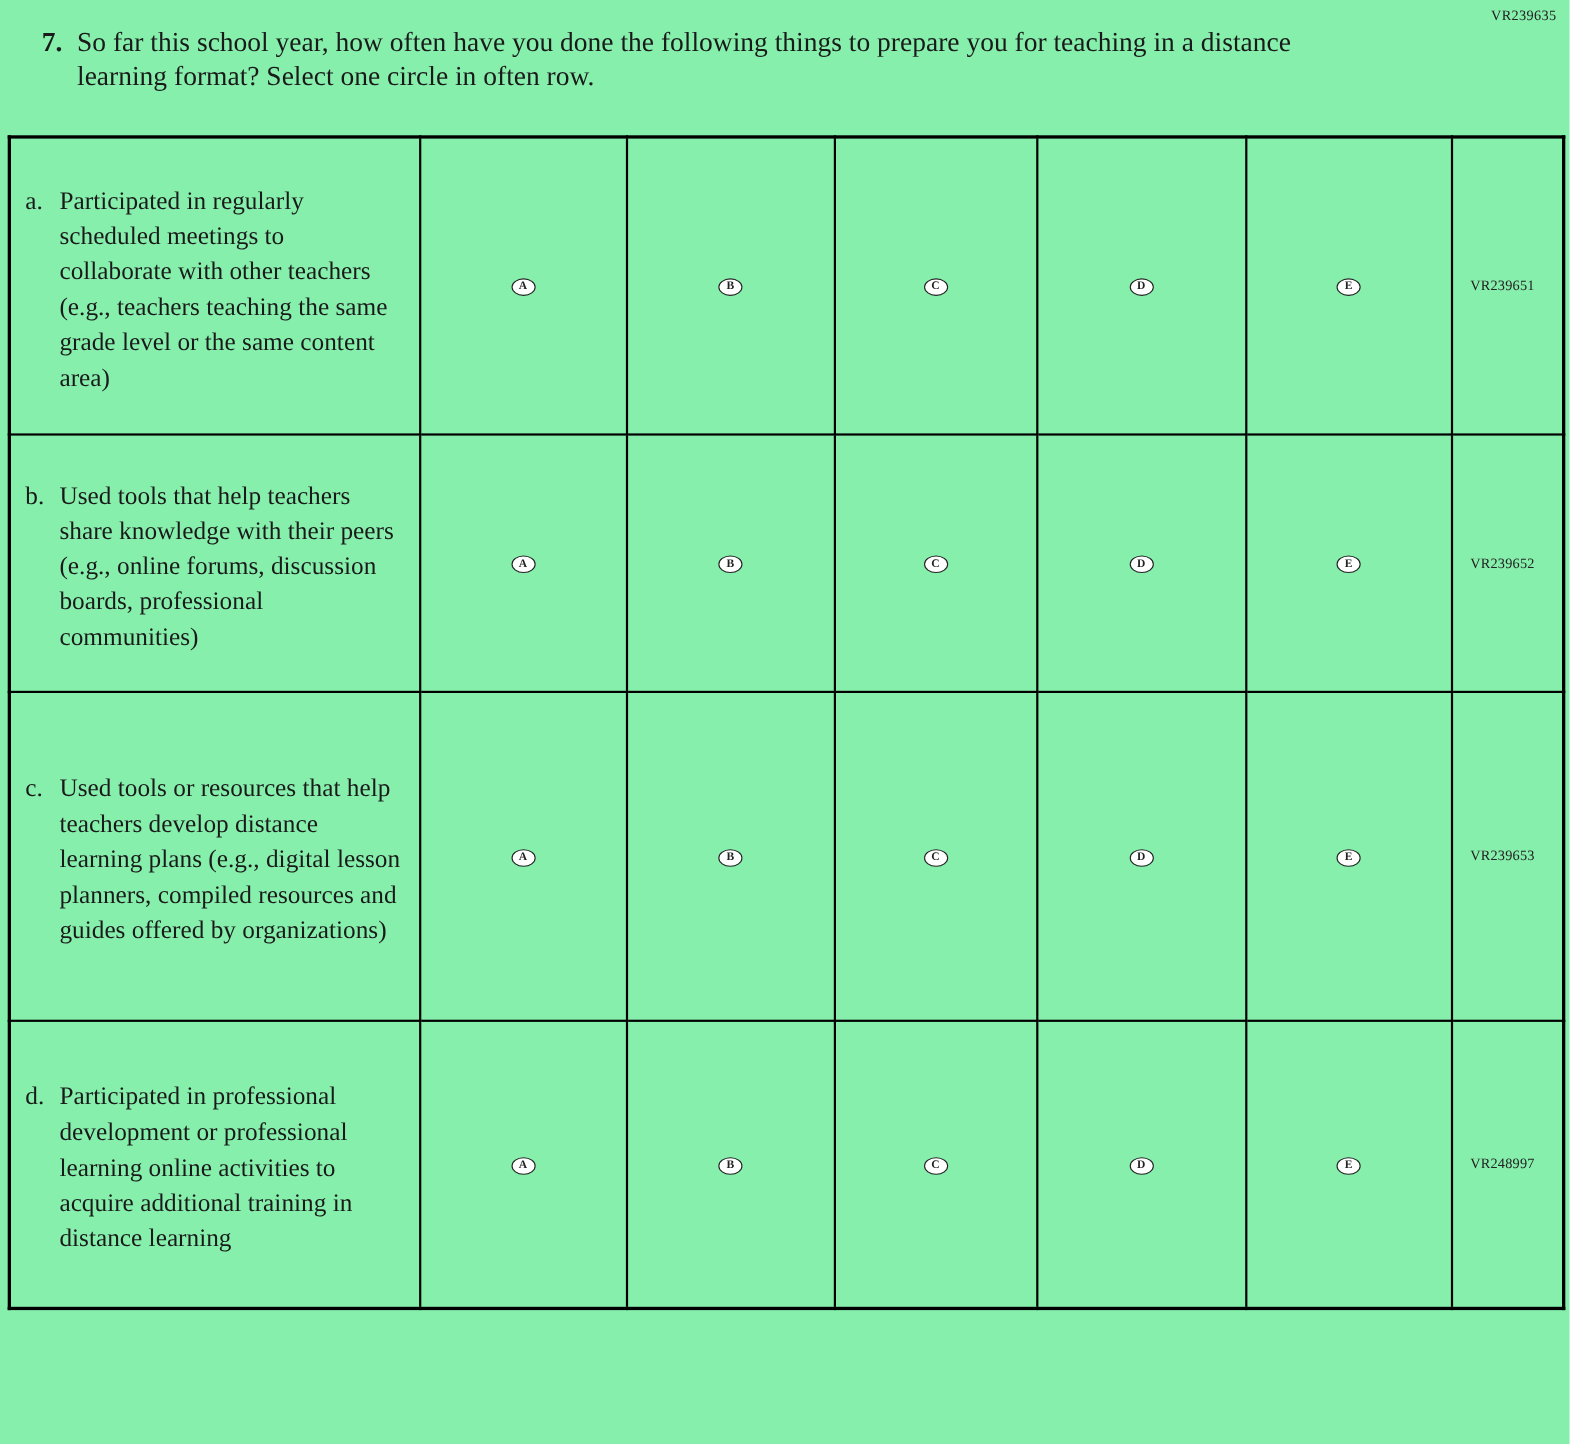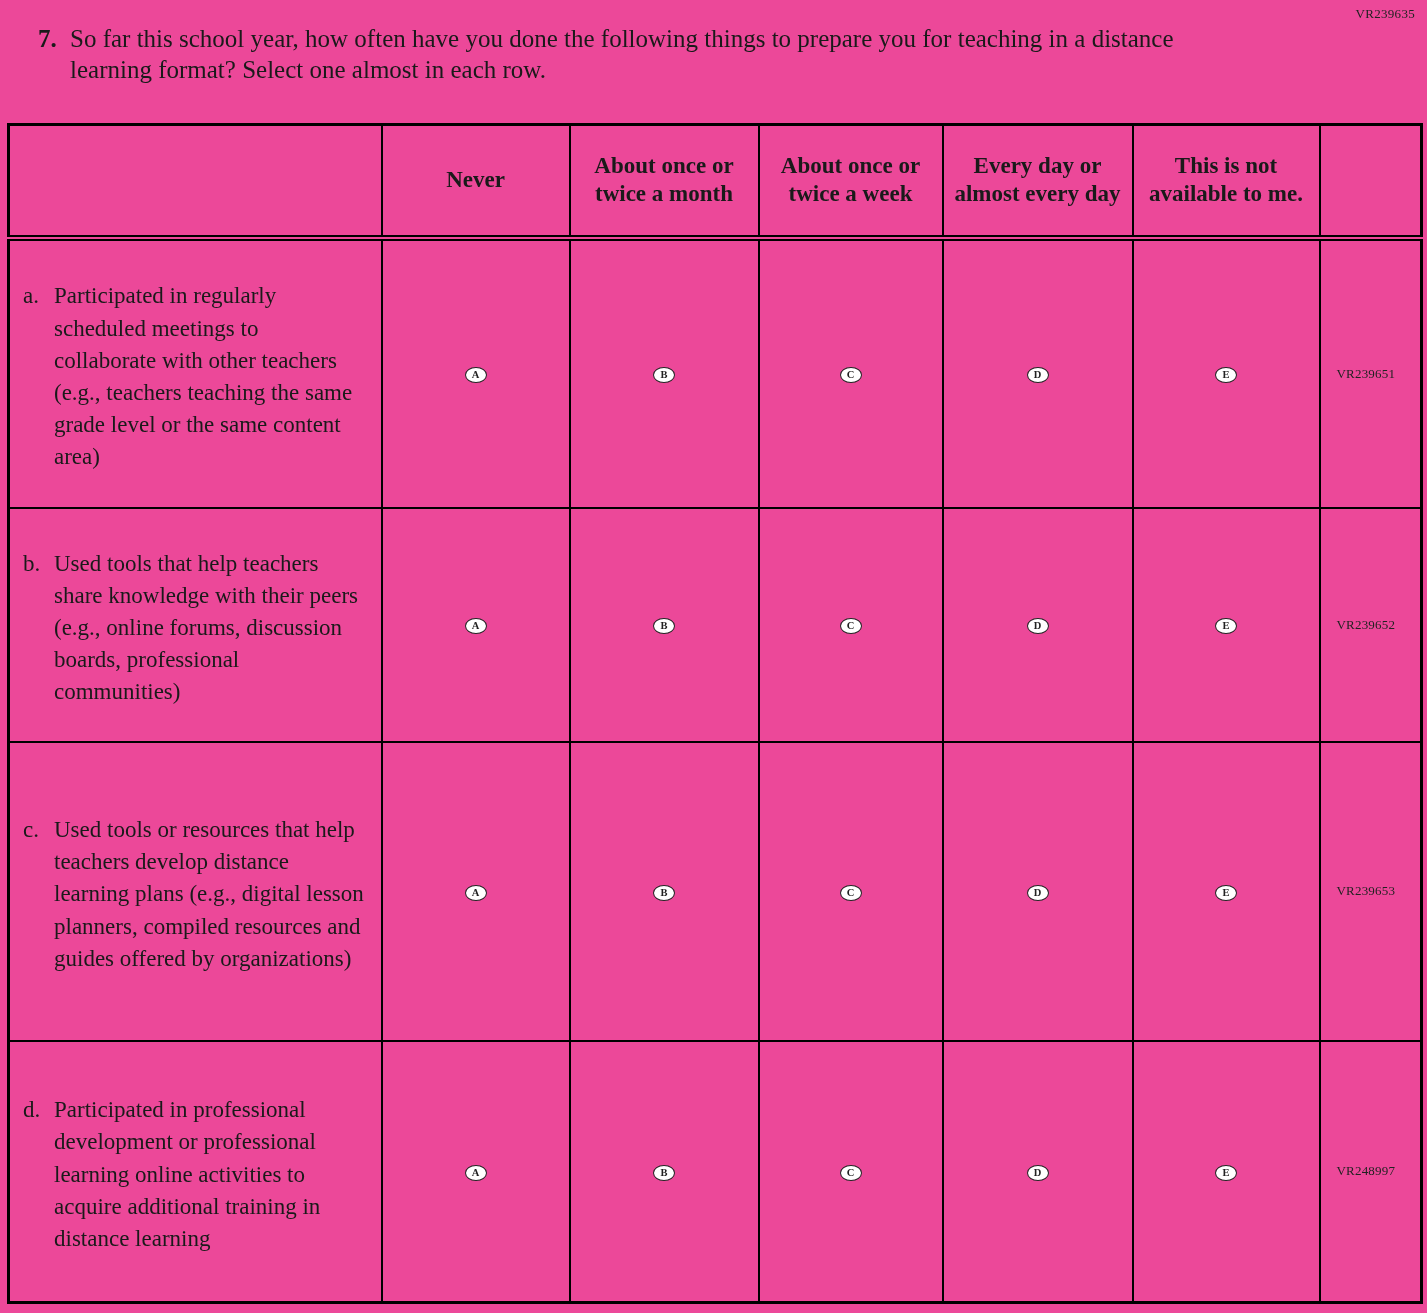--- a/index.html
+++ b/index.html
@@ -5,21 +5,21 @@
   * { margin: 0; padding: 0; box-sizing: border-box; }
   html, body {
     background: #ffffff;
     font-family: "Liberation Serif", "DejaVu Serif", serif;
     color: #1a1a1a;
   }
   .page {
     position: relative;
     width: 1427px;
     height: 1313px;
-    background: #ec4899;
+    background: #86efac;
     overflow: hidden;
   }
   .top-code {
     position: absolute;
     top: 6px;
     right: 12px;
     font-size: 13px;
     letter-spacing: 0.3px;
     color: #222;
   }
@@ -113,44 +113,35 @@
 </style>
 </head>
 <body>
 
 <div class="page">
 
   <div class="top-code">VR239635</div>
 
   <div class="question">
     <div class="q-number">7.</div>
-    <div class="q-text"><span>So far this school year, how often have you done the following things to prepare you for teaching in a distance learning format? Select </span><b>one</b><span> almost in each row.</span></div>
+    <div class="q-text"><span>So far this school year, how often have you done the following things to prepare you for teaching in a distance learning format? Select </span><b>one</b><span> circle in often row.</span></div>
   </div>
 
   <table class="grid">
     <colgroup>
       <col style="width:373px">
       <col style="width:188px">
       <col style="width:189px">
       <col style="width:184px">
       <col style="width:190px">
       <col style="width:187px">
       <col style="width:102px">
     </colgroup>
 
     <tbody>
-        <tr class="header-row">
-      <th></th>
-      <th>Never</th>
-      <th>About once or twice a month</th>
-      <th>About once or twice a week</th>
-      <th>Every day or almost every day</th>
-      <th>This is not available to me.</th>
-      <th></th>
-    </tr>
 
     <tr class="row-a">
       <td class="label-cell">
         <div class="row-label">
           <div class="row-letter">a.</div>
           <div class="row-text">Participated in regularly scheduled meetings to collaborate with other teachers (e.g., teachers teaching the same grade level or the same content area)</div>
         </div>
       </td>
       <td class="bubble-cell"><span class="bubble">A</span></td>
       <td class="bubble-cell"><span class="bubble">B</span></td>

